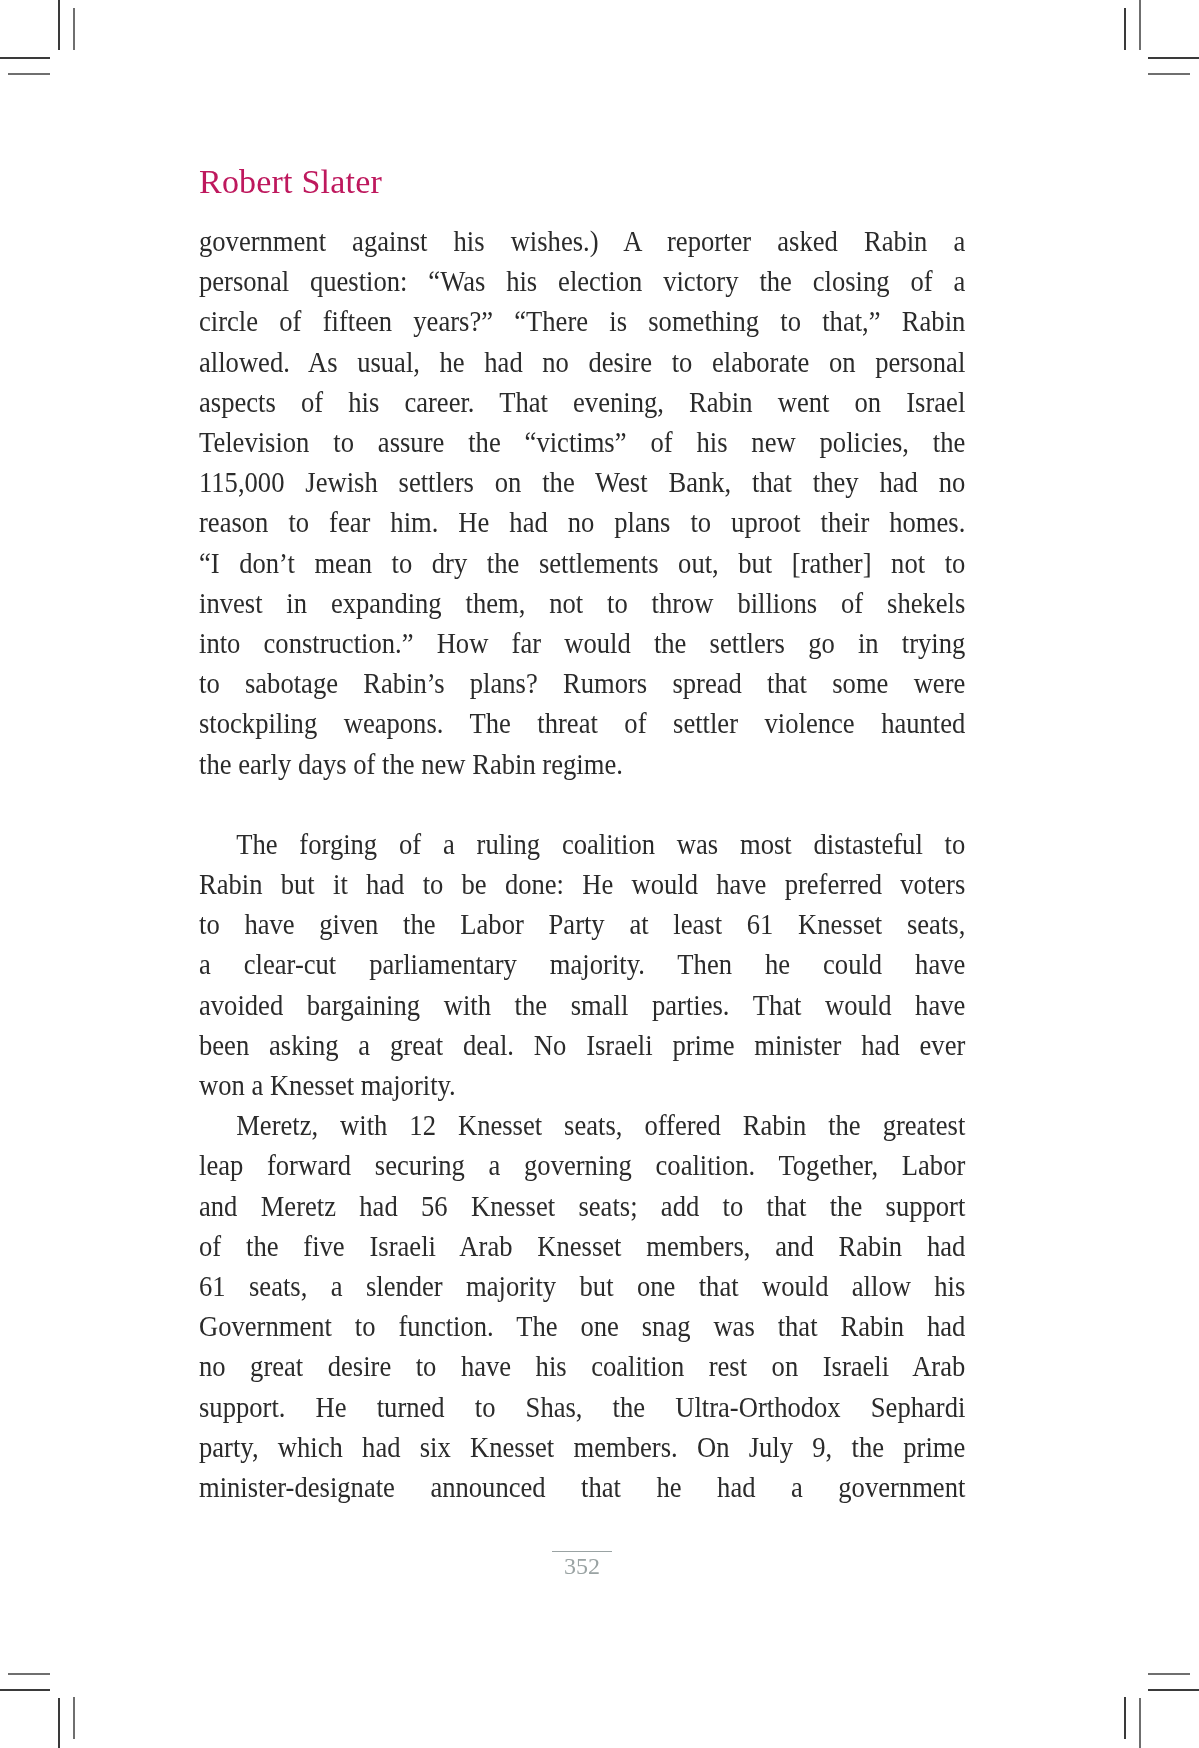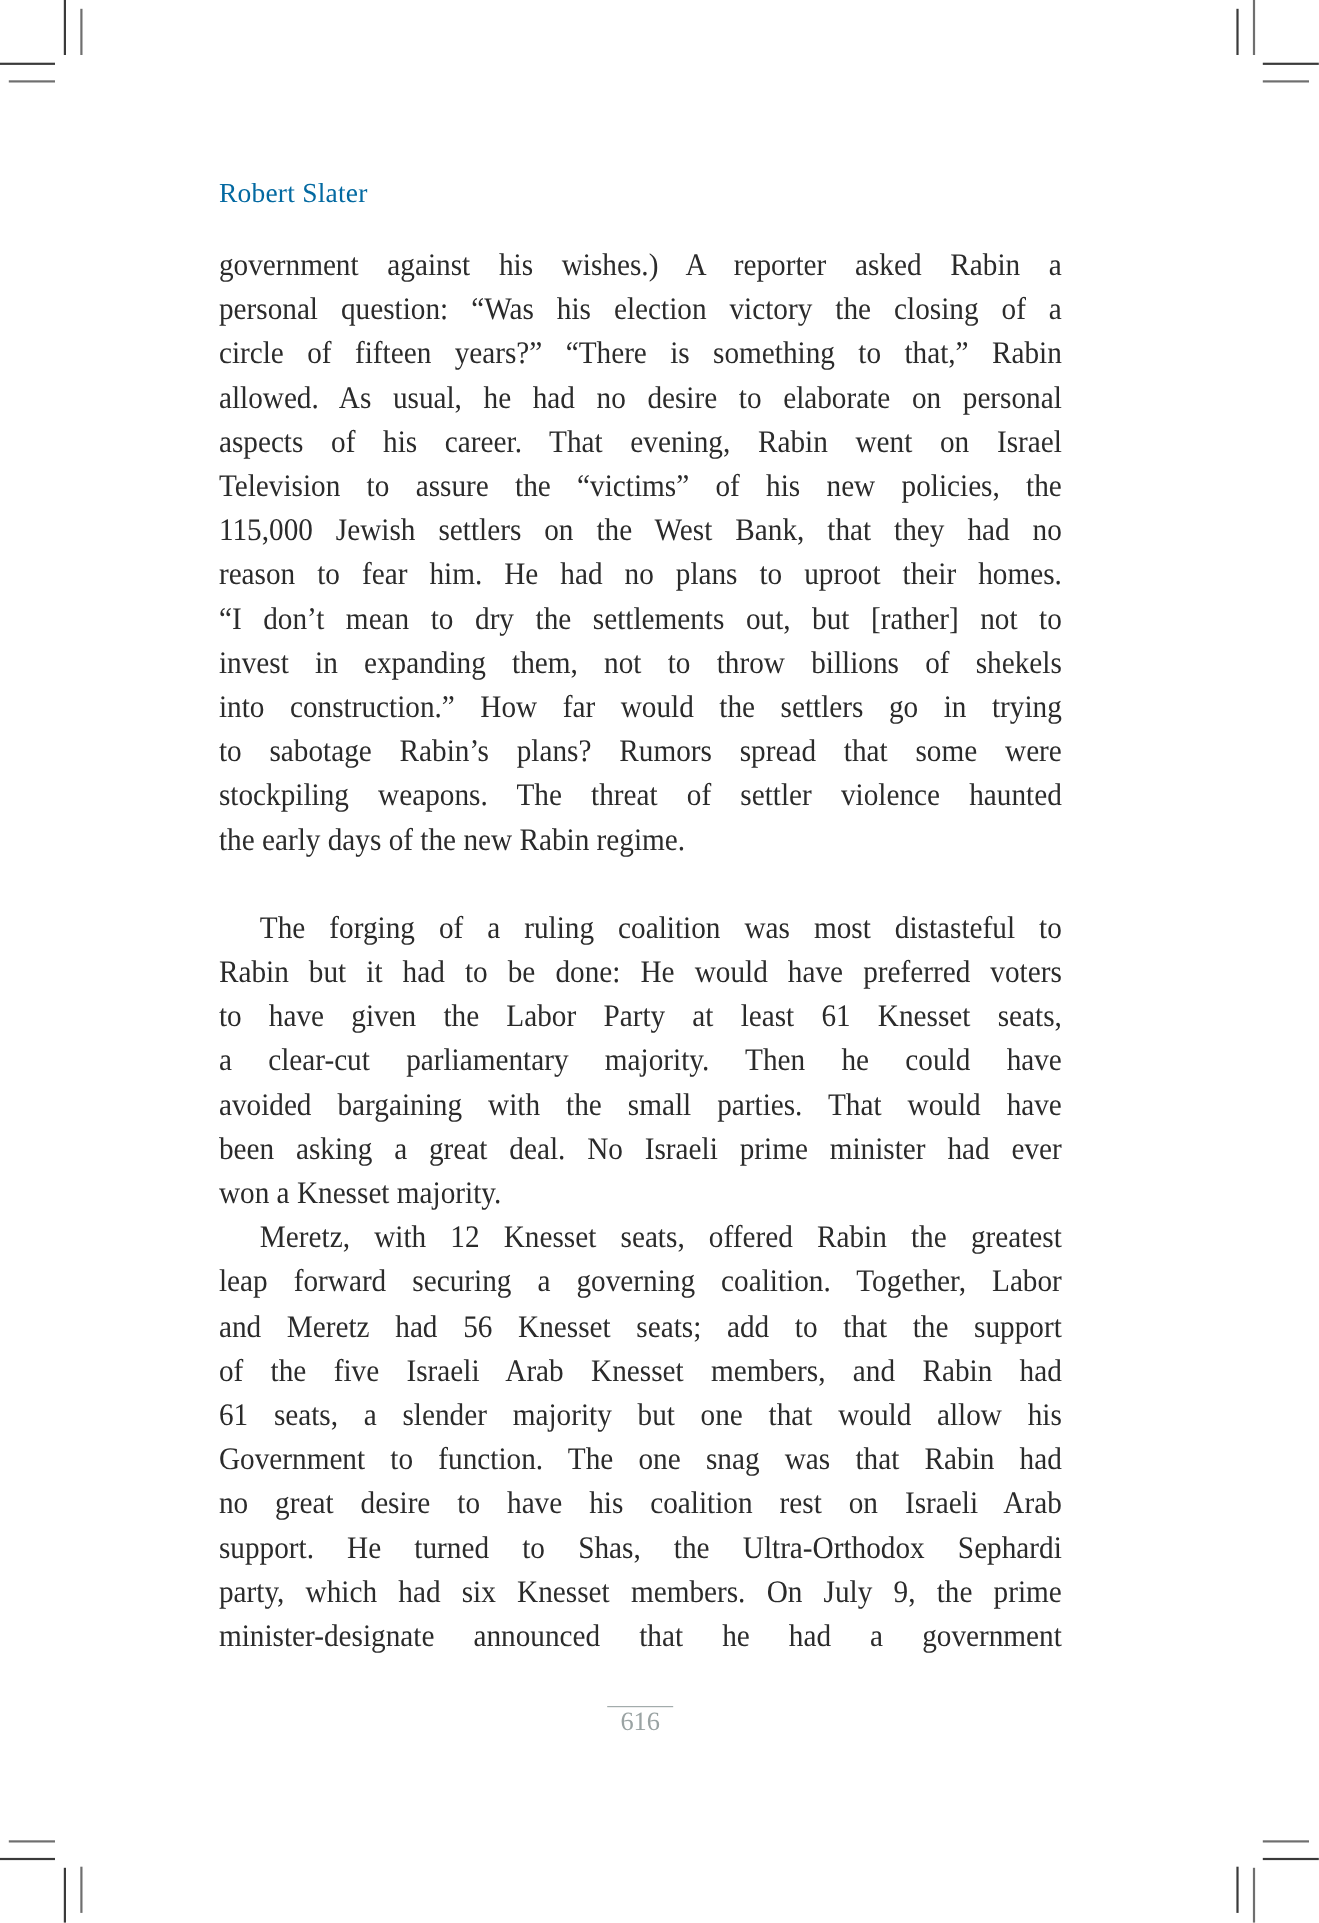--- a/index.html
+++ b/index.html
@@ -2,21 +2,21 @@
 <html><head>
 <meta charset="utf-8">
 <style>
   html, body { margin: 0; padding: 0; background: #ffffff; }
   body { width: 1199px; height: 1748px; position: relative; overflow: hidden; }
   .mark { position: absolute; background: #6f6f6f; }
   .mark.dark { background: #3a3a3a; }
   .running-head {
     position: absolute; left: 199px; top: 163px;
     font-family: "Liberation Serif", "DejaVu Serif", serif;
-    font-size: 25px; color: #0369a1; letter-spacing: 0.2px;
+    font-size: 34px; color: #be185d; letter-spacing: 0.2px;
   }
   .body-text {
     position: absolute; left: 199px; top: 222px; width: 766px;
     font-family: "Liberation Serif", "DejaVu Serif", serif;
     font-size: 28.6px; line-height: 40.2px; color: #2b2b2b;
     text-align: justify; transform: scaleX(0.93); transform-origin: left top;
   }
   .body-text .line { display: block; text-align: justify; text-align-last: justify; white-space: nowrap; width: 824px; }
   .body-text .line.last { text-align-last: left; }
   .body-text .line.indent { text-indent: 40px; }
@@ -86,13 +86,13 @@
       <span class="line">of the five Israeli Arab Knesset members, and Rabin had</span>
       <span class="line">61 seats, a slender majority but one that would allow his</span>
       <span class="line">Government to function. The one snag was that Rabin had</span>
       <span class="line">no great desire to have his coalition rest on Israeli Arab</span>
       <span class="line">support. He turned to Shas, the Ultra-Orthodox Sephardi</span>
       <span class="line">party, which had six Knesset members. On July 9, the prime</span>
       <span class="line">minister-designate announced that he had a government</span>
     </div>
   </div>
 
-<div class="folio">616</div>
+<div class="folio">352</div>
 
 </body></html>

